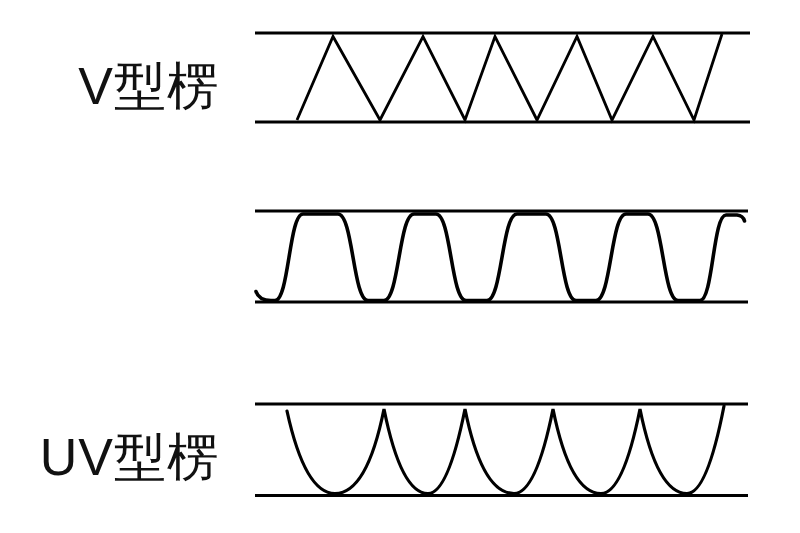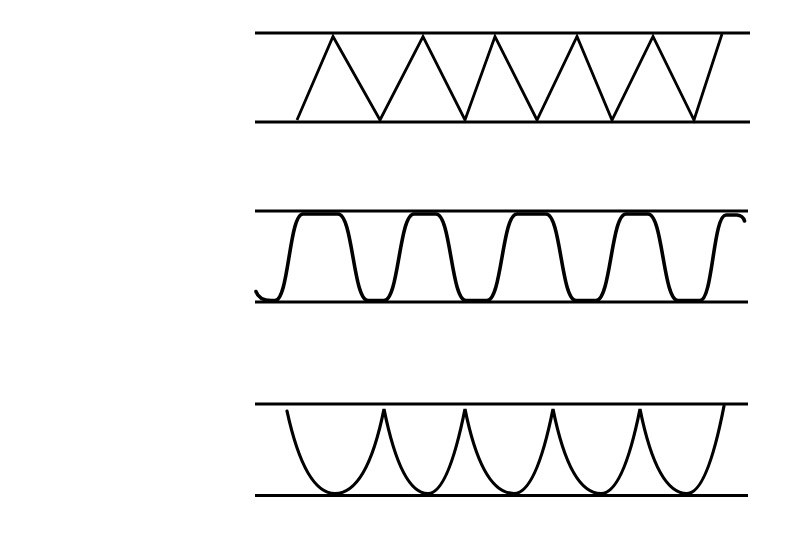--- a/index.html
+++ b/index.html
@@ -95,16 +95,18 @@
                Q 448 493.5, 465 409
                Q 482 493.5, 514 493.5
                Q 536 493.5, 553 409
                Q 570 493.5, 601 493.5
                Q 623 493.5, 640 409
                Q 657 493.5, 687 493.5
                Q 707 493.5, 724 406"></path>
     </g>
   </svg>
 
+  <div class="flute-label label-v">V型楞</div>
 
 
+  <div class="flute-label label-uv">UV型楞</div>
 
 </div>
 
 </body></html>

